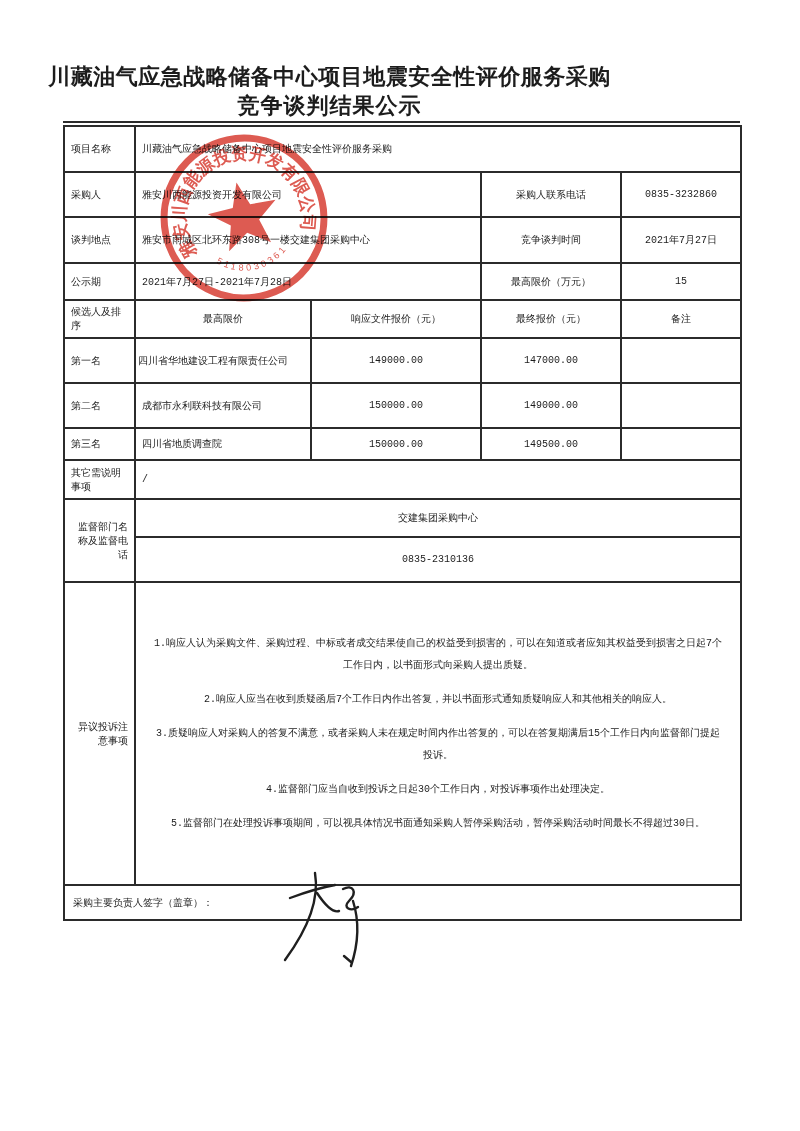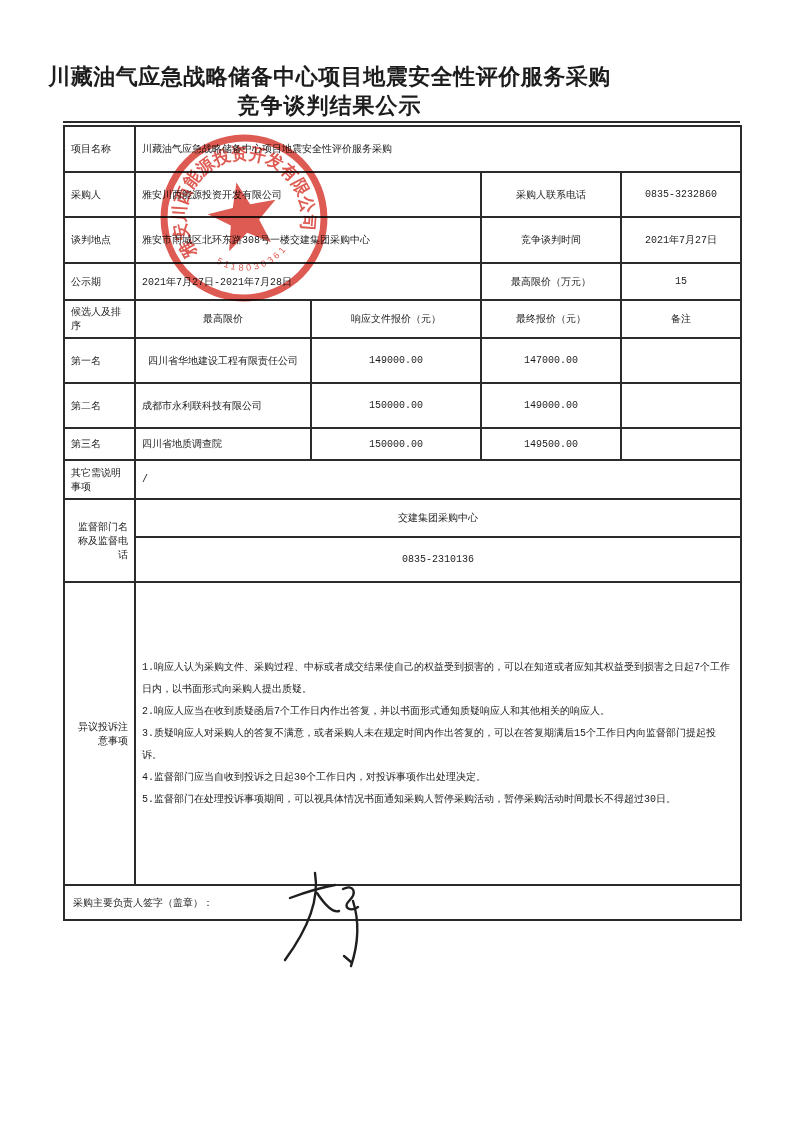--- a/index.html
+++ b/index.html
@@ -33,21 +33,21 @@
     padding:2px 6px;
     vertical-align:middle;
     overflow:hidden;
     word-break:break-all;
   }
   td.lbl{text-align:left;padding-left:5px;padding-right:3px;}
   td.lbl-c{text-align:right;padding-left:3px;padding-right:3px;}
   td.val{text-align:left;padding-left:8px;}
   td.ctr{text-align:center;}
   .obj-list{line-height:22px;text-align:left;}
-  .obj-list div{margin:0;}
+  .obj-list div{margin:12px;text-align:center;}
   td.obj-cell{padding:10px 10px 10px 9px;}
   .sig-cell{position:relative;border-radius:10px;}
   .sig-label{display:inline-block;padding-left:2px;}
 
   
   .stamp{
     position:absolute;
     left:155px;top:129px;
     width:178px;height:178px;
     mix-blend-mode:multiply;
@@ -107,21 +107,21 @@
       </tr>
       <tr style="height:38px">
         <td class="lbl">候选人及排序</td>
         <td class="ctr">最高限价</td>
         <td class="ctr">响应文件报价（元）</td>
         <td class="ctr">最终报价（元）</td>
         <td class="ctr">备注</td>
       </tr>
       <tr style="height:45px">
         <td class="lbl">第一名</td>
-        <td class="val" style="padding-left:12px">四川省华地建设工程有限责任公司</td>
+        <td class="val" style="padding-left:2px">四川省华地建设工程有限责任公司</td>
         <td class="ctr">149000.00</td>
         <td class="ctr">147000.00</td>
         <td class="ctr"></td>
       </tr>
       <tr style="height:45px">
         <td class="lbl">第二名</td>
         <td class="val" style="padding-left:6px">成都市永利联科技有限公司</td>
         <td class="ctr">150000.00</td>
         <td class="ctr">149000.00</td>
         <td class="ctr"></td>

